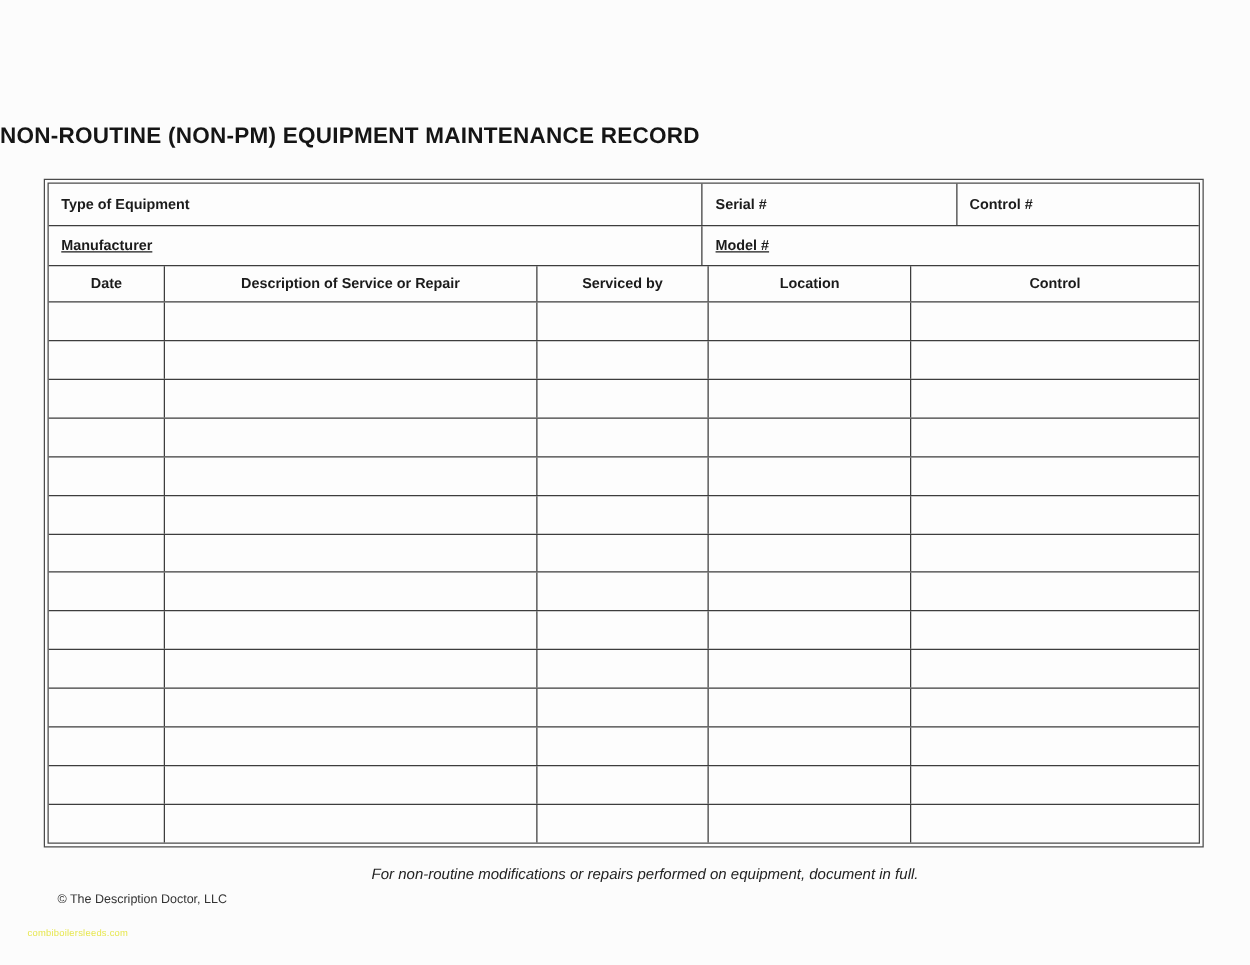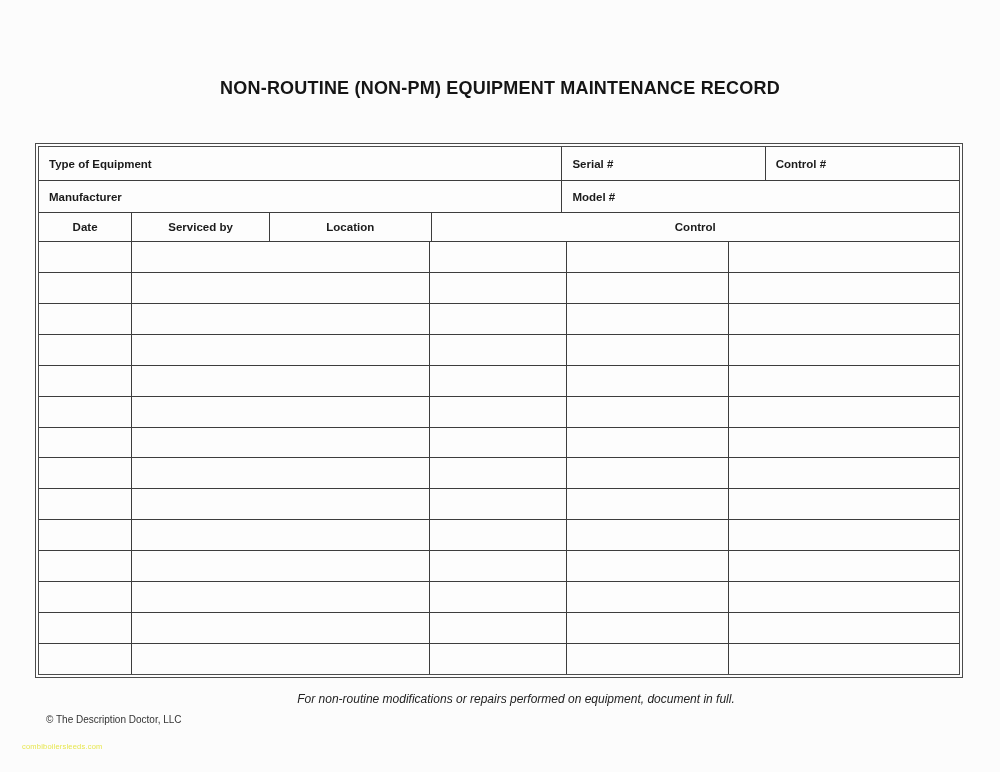--- a/index.html
+++ b/index.html
@@ -11,41 +11,40 @@
   html,body{width:1000px;height:772px;}
   body{
     position:relative;
     background:#fcfcfc;
     font-family:"Liberation Sans", sans-serif;
     color:var(--ink);
     overflow:hidden;
   }
   .page-title{
     position:absolute;
-    top:78px; left:0; width:1000px;
-    text-align:center;
+    top:98px; left:0; width:1000px;
     font-size:18px;
     font-weight:bold;
     letter-spacing:0.2px;
     color:#151515;
   }
   .ftable{
     position:absolute;
     left:35px; top:143px;
     width:928px; height:535px;
     border:4px double var(--outer);
     background:#fdfdfd;
     display:flex;
     flex-direction:column;
   }
   .ftable > * + *{border-top:1px solid var(--line);}
   .trow{display:flex; flex-direction:row; width:100%;}
   .trow .cell + .cell{border-left:1px solid var(--line);}
   .meta-row-1{height:33px;}
-  .meta-row-2{height:32px;}
+  .meta-row-2{height:32px;text-decoration:underline;}
   .colhead-row{height:29px;}
   .cell{display:flex; align-items:center; overflow:hidden;}
   .label-cell{
     padding-left:10px;
     font-weight:bold;
     font-size:11.5px;
   }
   .head-cell{
     justify-content:center;
     font-weight:bold;
@@ -104,20 +103,21 @@
     <div class="cell label-cell m-control">Control #</div>
   </div>
 
   <div class="trow meta-row-2">
     <div class="cell label-cell m-manufacturer">Manufacturer</div>
     <div class="cell label-cell m-model">Model #</div>
   </div>
 
   <div class="trow colhead-row">
     <div class="cell head-cell c-date">Date</div>
+    <div class="cell head-cell c-desc">Description of Service or Repair</div>
     <div class="cell head-cell c-serv">Serviced by</div>
     <div class="cell head-cell c-loc">Location</div>
     <div class="cell head-cell c-com">Control</div>
   </div>
 
   <div class="grid-body">
     <div class="trow">
       <div class="cell c-date"></div>
       <div class="cell c-desc"></div>
       <div class="cell c-serv"></div>

